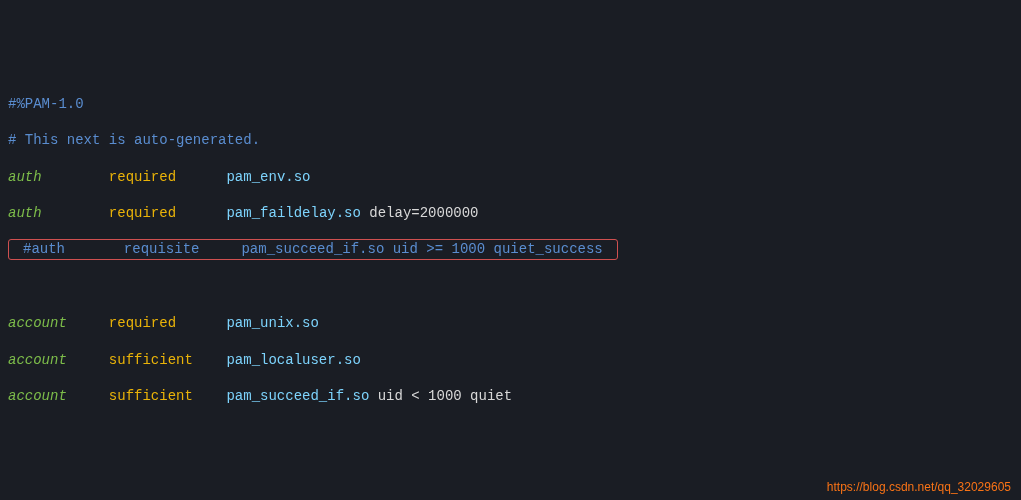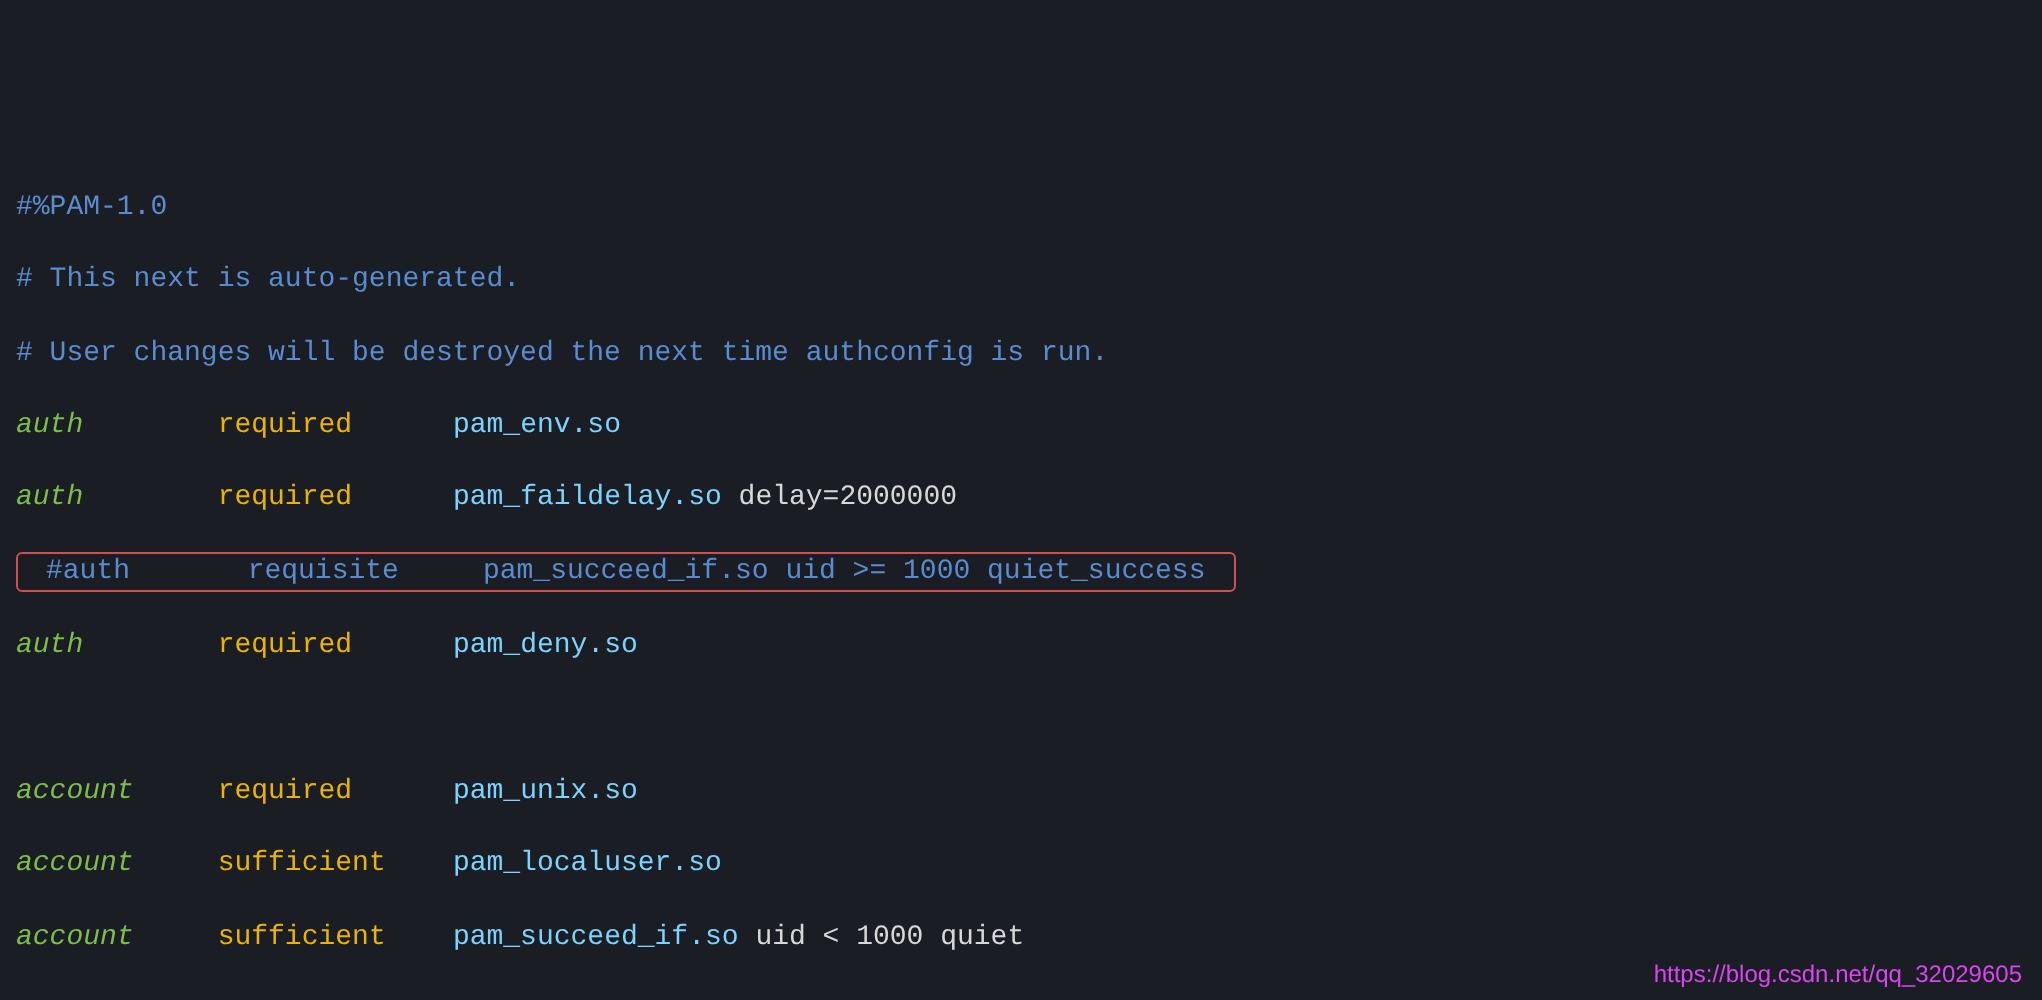--- a/index.html
+++ b/index.html
@@ -26,38 +26,36 @@
     display: inline-block;
     border: 1px solid #d05050;
     border-radius: 3px;
     padding: 0 14px;
     margin-top: -1px;
   }
   .watermark {
     position: absolute;
     bottom: 4px;
     right: 10px;
-    color: #d946ef;
+    color: #f97316;
     font-size: 12px;
     font-family: Arial, sans-serif;
   }
 </style>
 </head>
 <body>
 
 
 
 <div>
 <span class="line"><span class="c-blue">#%PAM-1.0</span></span>
 <span class="line"><span class="c-blue"># This next is auto-generated.</span></span>
-<span class="line"><span class="c-blue"># User changes will be destroyed the next time authconfig is run.</span></span>
 <span class="line"><span class="c-green">auth</span>        <span class="c-purple">required</span>      <span class="c-red">pam_env.so</span></span>
 <span class="line"><span class="c-green">auth</span>        <span class="c-purple">required</span>      <span class="c-red">pam_faildelay.so</span> <span class="c-white">delay=2000000</span></span>
 <span class="line"><span class="boxed"><span class="c-blue">#auth</span>       <span class="c-blue">requisite</span>     <span class="c-blue">pam_succeed_if.so</span> <span class="c-blue">uid &gt;= 1000 quiet_success</span></span></span>
-<span class="line"><span class="c-green">auth</span>        <span class="c-purple">required</span>      <span class="c-red">pam_deny.so</span></span>
 <span class="line"> </span>
 <span class="line"><span class="c-green">account</span>     <span class="c-purple">required</span>      <span class="c-red">pam_unix.so</span></span>
 <span class="line"><span class="c-green">account</span>     <span class="c-purple">sufficient</span>    <span class="c-red">pam_localuser.so</span></span>
 <span class="line"><span class="c-green">account</span>     <span class="c-purple">sufficient</span>    <span class="c-red">pam_succeed_if.so</span> <span class="c-white">uid &lt; 1000 quiet</span></span>
 
 
 
 
 
 

